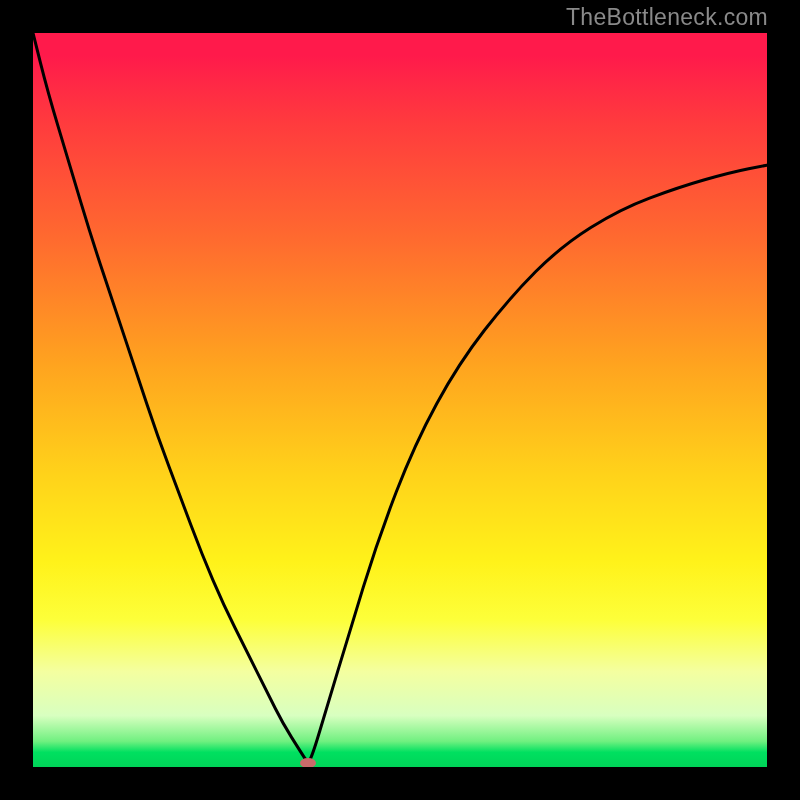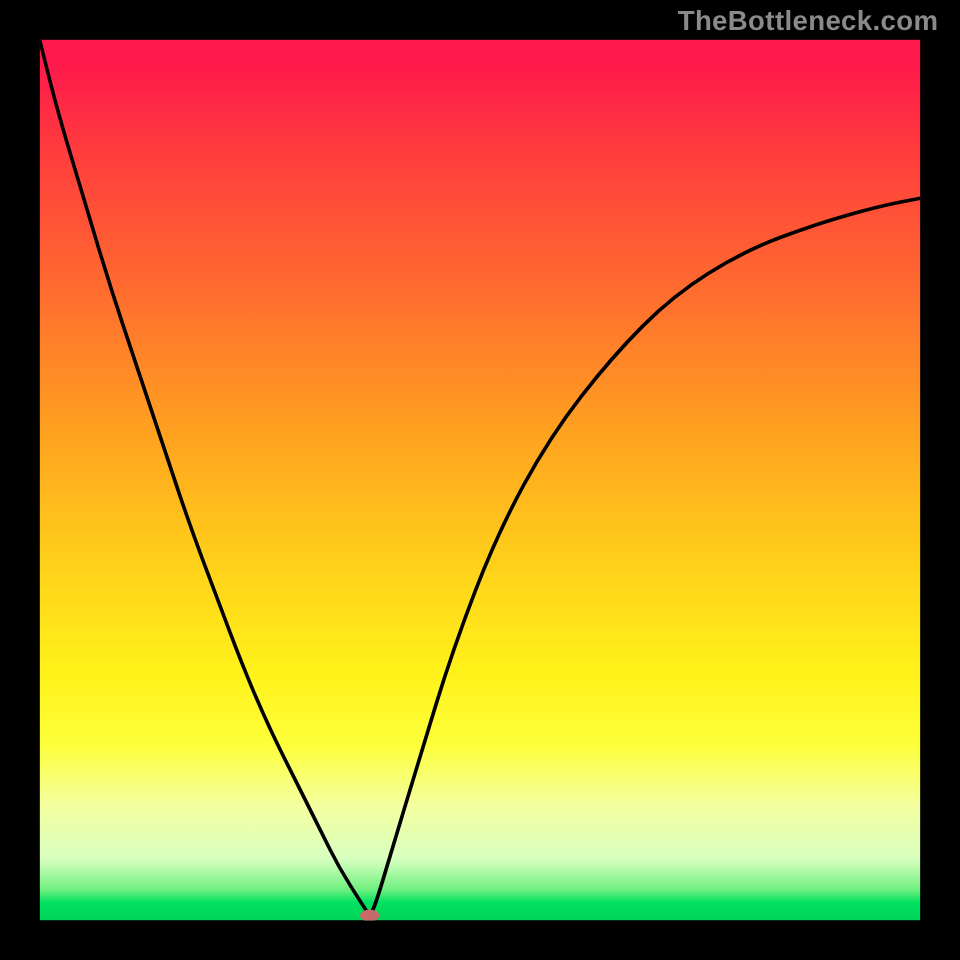--- a/index.html
+++ b/index.html
@@ -50,25 +50,25 @@
   svg.curve {
     position: absolute;
     inset: 0;
     width: 734px;
     height: 734px;
     overflow: visible;
   }
   .watermark {
     position: absolute;
     top: 4px;
-    right: 18px;
+    right: 32px;
     color: #8a8a8a;
     font-size: 23px;
     letter-spacing: 0.3px;
-    font-weight: 700;
+    font-weight: 400;
   }
 </style>
 </head>
 <body>
 
 <div class="frame">
   <div class="gradient"></div>
   <svg class="curve" viewBox="0 0 734 734" preserveAspectRatio="none">
     <path id="curve-path" fill="none" stroke="#000000" stroke-width="3" stroke-linejoin="round" stroke-linecap="round" d="M 0.00 0.00 Q 0.00 0.00 7.34 29.36 Q 14.68 58.72 25.69 95.42 Q 36.70 132.12 47.71 168.82 Q 58.72 205.52 69.73 238.55 Q 80.74 271.58 91.75 304.61 Q 102.76 337.64 113.77 370.67 Q 124.78 403.70 135.79 433.06 Q 146.80 462.42 157.81 491.78 Q 168.82 521.14 179.83 546.83 Q 190.84 572.52 201.85 594.54 Q 212.86 616.56 223.87 638.58 Q 234.88 660.60 242.22 675.28 Q 249.56 689.96 258.74 704.64 Q 267.91 719.32 271.58 724.83 Q 275.25 730.33 277.82 724.83 Q 280.39 719.32 286.99 697.30 Q 293.60 675.28 304.61 638.58 Q 315.62 601.88 330.30 554.17 Q 344.98 506.46 363.33 458.75 Q 381.68 411.04 403.70 370.67 Q 425.72 330.30 451.41 297.27 Q 477.10 264.24 502.79 238.55 Q 528.48 212.86 557.84 194.51 Q 587.20 176.16 616.56 165.15 Q 645.92 154.14 671.61 146.80 Q 697.30 139.46 715.65 135.79 T 734.00 132.12"></path>
   </svg>

